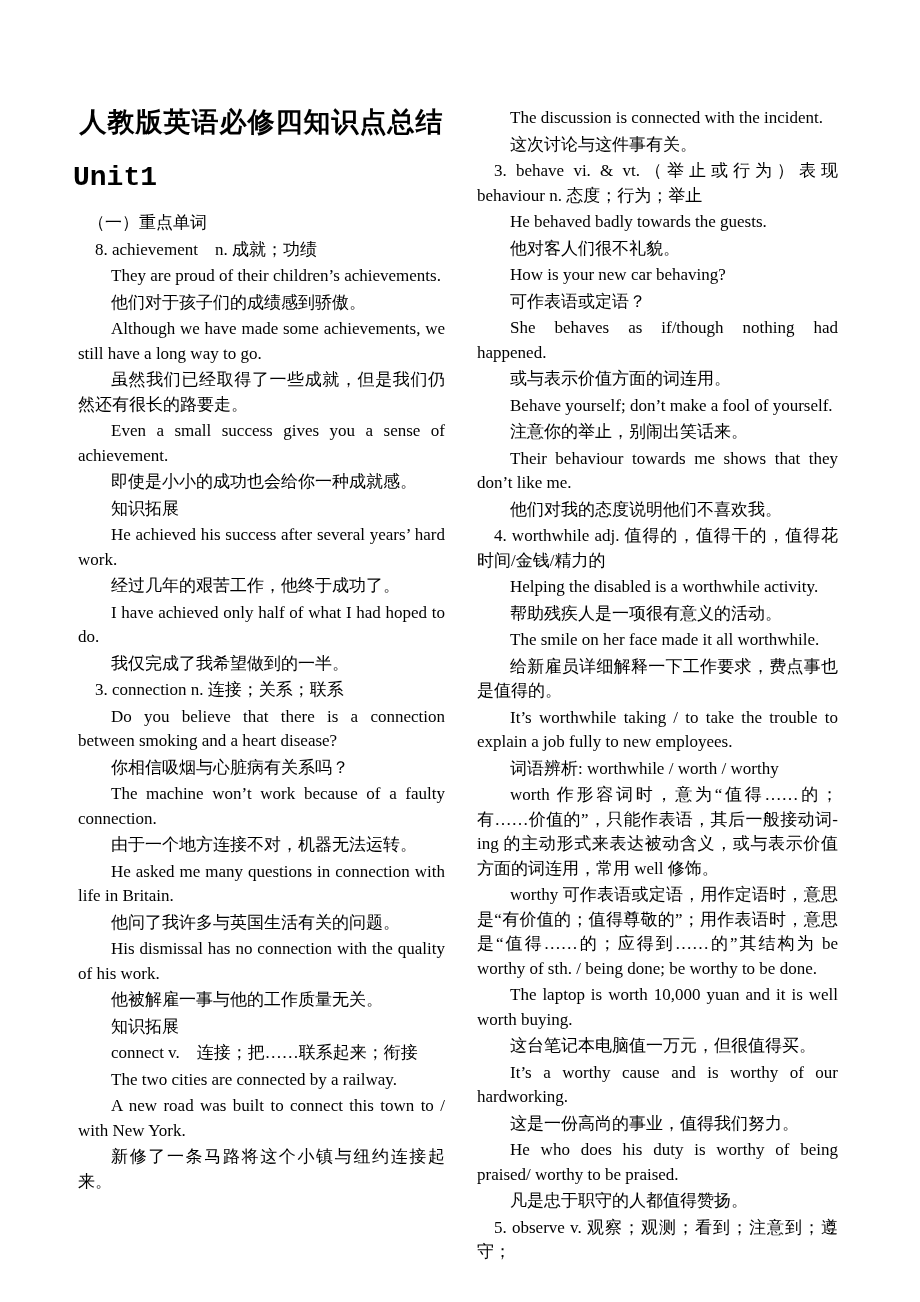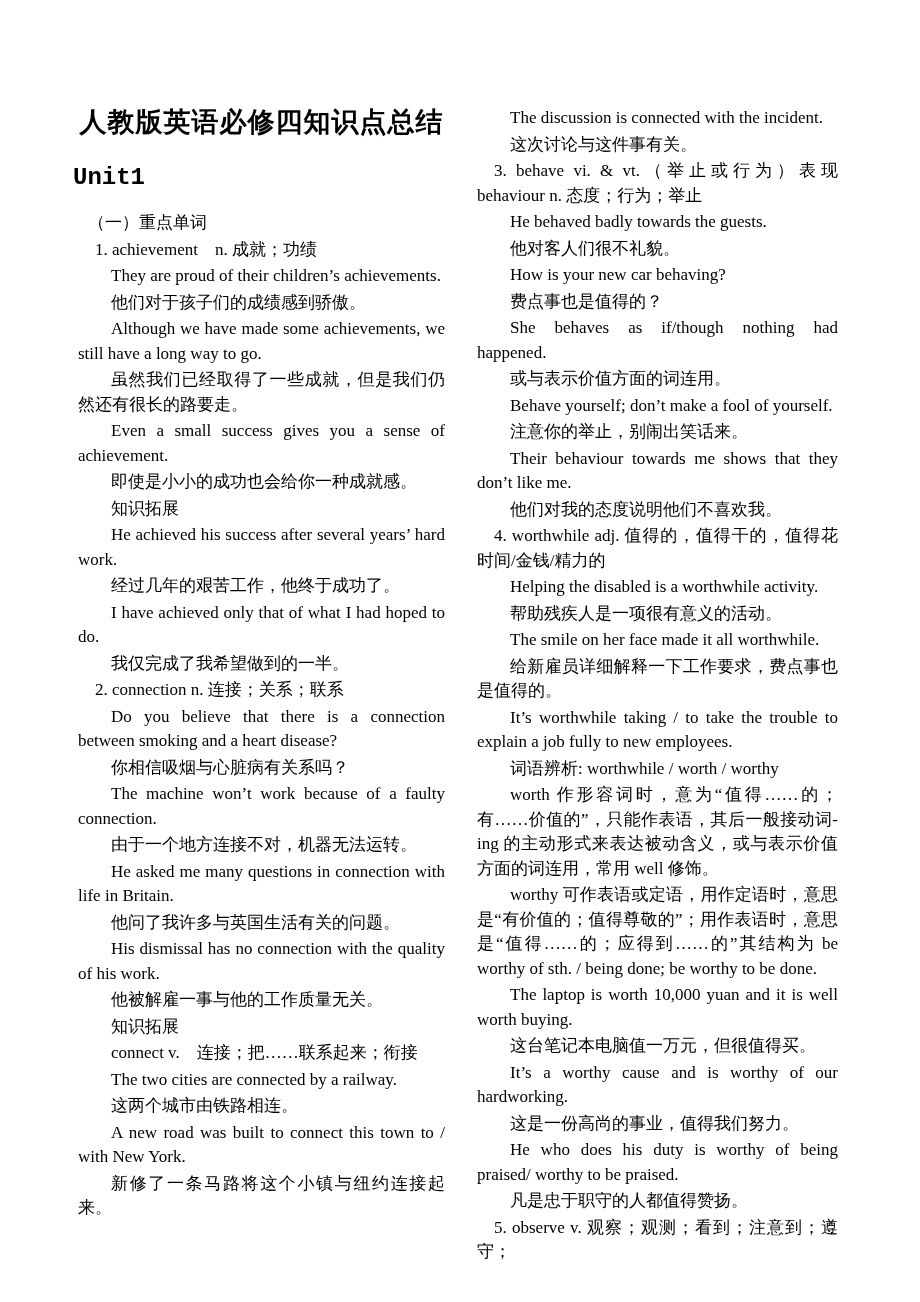--- a/index.html
+++ b/index.html
@@ -44,21 +44,21 @@
     line-height: 33px;
     text-align: center;
     text-indent: 0;
     letter-spacing: 1px;
     margin: 0 0 22px 0;
   }
   
   .h1 {
     font-family: "Liberation Mono", "DejaVu Sans Mono", monospace;
     font-weight: bold;
-    font-size: 24px;
+    font-size: 28px;
     line-height: 34px;
     text-indent: 0;
     margin: 20px 0 16px -5px;
   }
   
   .section {
     text-indent: 10px;
     margin-bottom: 2px;
   }
   
@@ -74,56 +74,55 @@
 </style>
 </head>
 <body>
 
 <div class="page">
   <div class="content">
     <div class="column left">
         <p class="block title">人教版英语必修四知识点总结</p>
         <p class="block h1">Unit1</p>
         <p class="block section">（一）重点单词</p>
-        <p class="block entry">1. achievement　n. 成就；功绩</p>
+        <p class="block entry">8. achievement　n. 成就；功绩</p>
         <p class="block para">They are proud of their children’s achievements.</p>
         <p class="block para">他们对于孩子们的成绩感到骄傲。</p>
         <p class="block para">Although we have made some achievements, we still have a long way to go.</p>
         <p class="block para">虽然我们已经取得了一些成就，但是我们仍然还有很长的路要走。</p>
         <p class="block para">Even a small success gives you a sense of achievement.</p>
         <p class="block para">即使是小小的成功也会给你一种成就感。</p>
         <p class="block para">知识拓展</p>
         <p class="block para">He achieved his success after several years’ hard work.</p>
         <p class="block para">经过几年的艰苦工作，他终于成功了。</p>
-        <p class="block para">I have achieved only that of what I had hoped to do.</p>
+        <p class="block para">I have achieved only half of what I had hoped to do.</p>
         <p class="block para">我仅完成了我希望做到的一半。</p>
-        <p class="block entry">2. connection n. 连接；关系；联系</p>
+        <p class="block entry">3. connection n. 连接；关系；联系</p>
         <p class="block para">Do you believe that there is a connection between smoking and a heart disease?</p>
         <p class="block para">你相信吸烟与心脏病有关系吗？</p>
         <p class="block para">The machine won’t work because of a faulty connection.</p>
         <p class="block para">由于一个地方连接不对，机器无法运转。</p>
         <p class="block para">He asked me many questions in connection with life in Britain.</p>
         <p class="block para">他问了我许多与英国生活有关的问题。</p>
         <p class="block para">His dismissal has no connection with the quality of his work.</p>
         <p class="block para">他被解雇一事与他的工作质量无关。</p>
         <p class="block para">知识拓展</p>
         <p class="block para">connect v.　连接；把……联系起来；衔接</p>
         <p class="block para">The two cities are connected by a railway.</p>
-        <p class="block para">这两个城市由铁路相连。</p>
         <p class="block para">A new road was built to connect this town to / with New York.</p>
         <p class="block para">新修了一条马路将这个小镇与纽约连接起来。</p>
       </div>
     <div class="column right">
         <p class="block para">The discussion is connected with the incident.</p>
         <p class="block para">这次讨论与这件事有关。</p>
         <p class="block entry">3. behave vi. &amp; vt.（举止或行为）表现  behaviour n. 态度；行为；举止</p>
         <p class="block para">He behaved badly towards the guests.</p>
         <p class="block para">他对客人们很不礼貌。</p>
         <p class="block para">How is your new car behaving?</p>
-        <p class="block para">费点事也是值得的？</p>
+        <p class="block para">可作表语或定语？</p>
         <p class="block para">She behaves as if/though nothing had happened.</p>
         <p class="block para">或与表示价值方面的词连用。</p>
         <p class="block para">Behave yourself; don’t make a fool of yourself.</p>
         <p class="block para">注意你的举止，别闹出笑话来。</p>
         <p class="block para">Their behaviour towards me shows that they don’t like me.</p>
         <p class="block para">他们对我的态度说明他们不喜欢我。</p>
         <p class="block entry">4. worthwhile adj. 值得的，值得干的，值得花时间/金钱/精力的</p>
         <p class="block para">Helping the disabled is a worthwhile activity.</p>
         <p class="block para">帮助残疾人是一项很有意义的活动。</p>
         <p class="block para">The smile on her face made it all worthwhile.</p>

